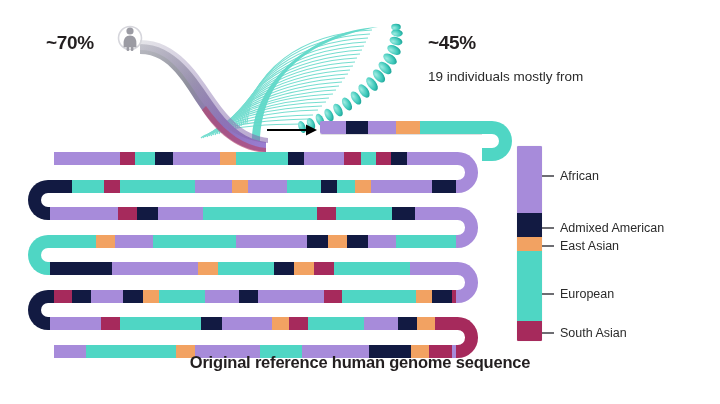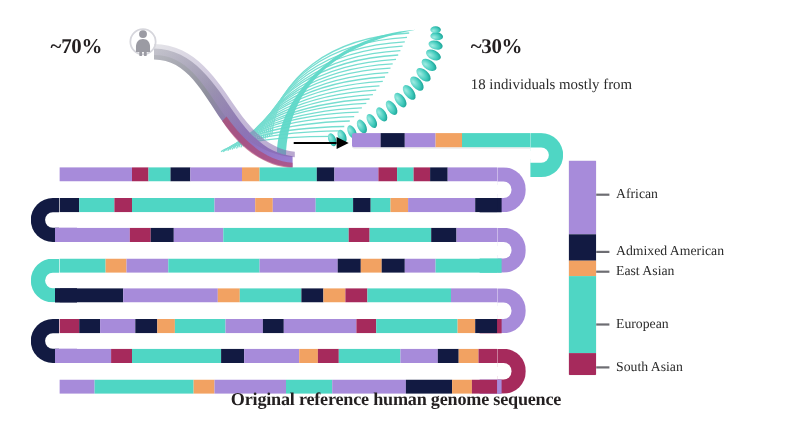--- a/index.html
+++ b/index.html
@@ -4,21 +4,21 @@
 <style>
   html, body { margin:0; padding:0; }
   body {
     width:720px; height:404px;
     background:#ffffff;
     font-family:"Liberation Sans", sans-serif;
     position:relative;
     overflow:hidden;
     color:#231f20;
   }
-  #stage { position:absolute; inset:0;font-family:Liberation Serif, serif; }
+  #stage { position:absolute; inset:0; }
 
   
   .pct {
     position:absolute;
     font-size:19px;
     font-weight:bold;
     letter-spacing:-0.3px;
     white-space:nowrap;
   }
   .caption-small {
@@ -284,23 +284,23 @@
         <div style="height: 100%; width: 41.3019px; background: rgb(79, 214, 196); flex: 0 0 auto;"></div>
         <div style="height: 100%; width: 67.5849px; background: rgb(167, 139, 218); flex: 0 0 auto;"></div>
         <div style="height: 100%; width: 41.3019px; background: rgb(18, 26, 66); flex: 0 0 auto;"></div>
         <div style="height: 100%; width: 18.7736px; background: rgb(242, 162, 98); flex: 0 0 auto;"></div>
         <div style="height: 100%; width: 22.5283px; background: rgb(166, 42, 92); flex: 0 0 auto;"></div>
       </div>
     </div>
 
   <div class="pct" id="pct-left">~70%</div>
 
-  <div class="pct" id="pct-right">~30%</div>
+  <div class="pct" id="pct-right">~45%</div>
   <div class="caption-small" id="txt-right">
-    <div>18 individuals mostly from</div>
+    <div>19 individuals mostly from</div>
   </div>
 
   <div id="main-caption">
     <span>Original reference human genome sequence</span>
   </div>
 
   <div id="legend">
     <div id="legend-bar" style="height: 195px;">
         <div class="legend-seg" style="height: 67px; background: rgb(167, 139, 218);"></div>
         <div class="legend-seg" style="height: 24px; background: rgb(18, 26, 66);"></div>

